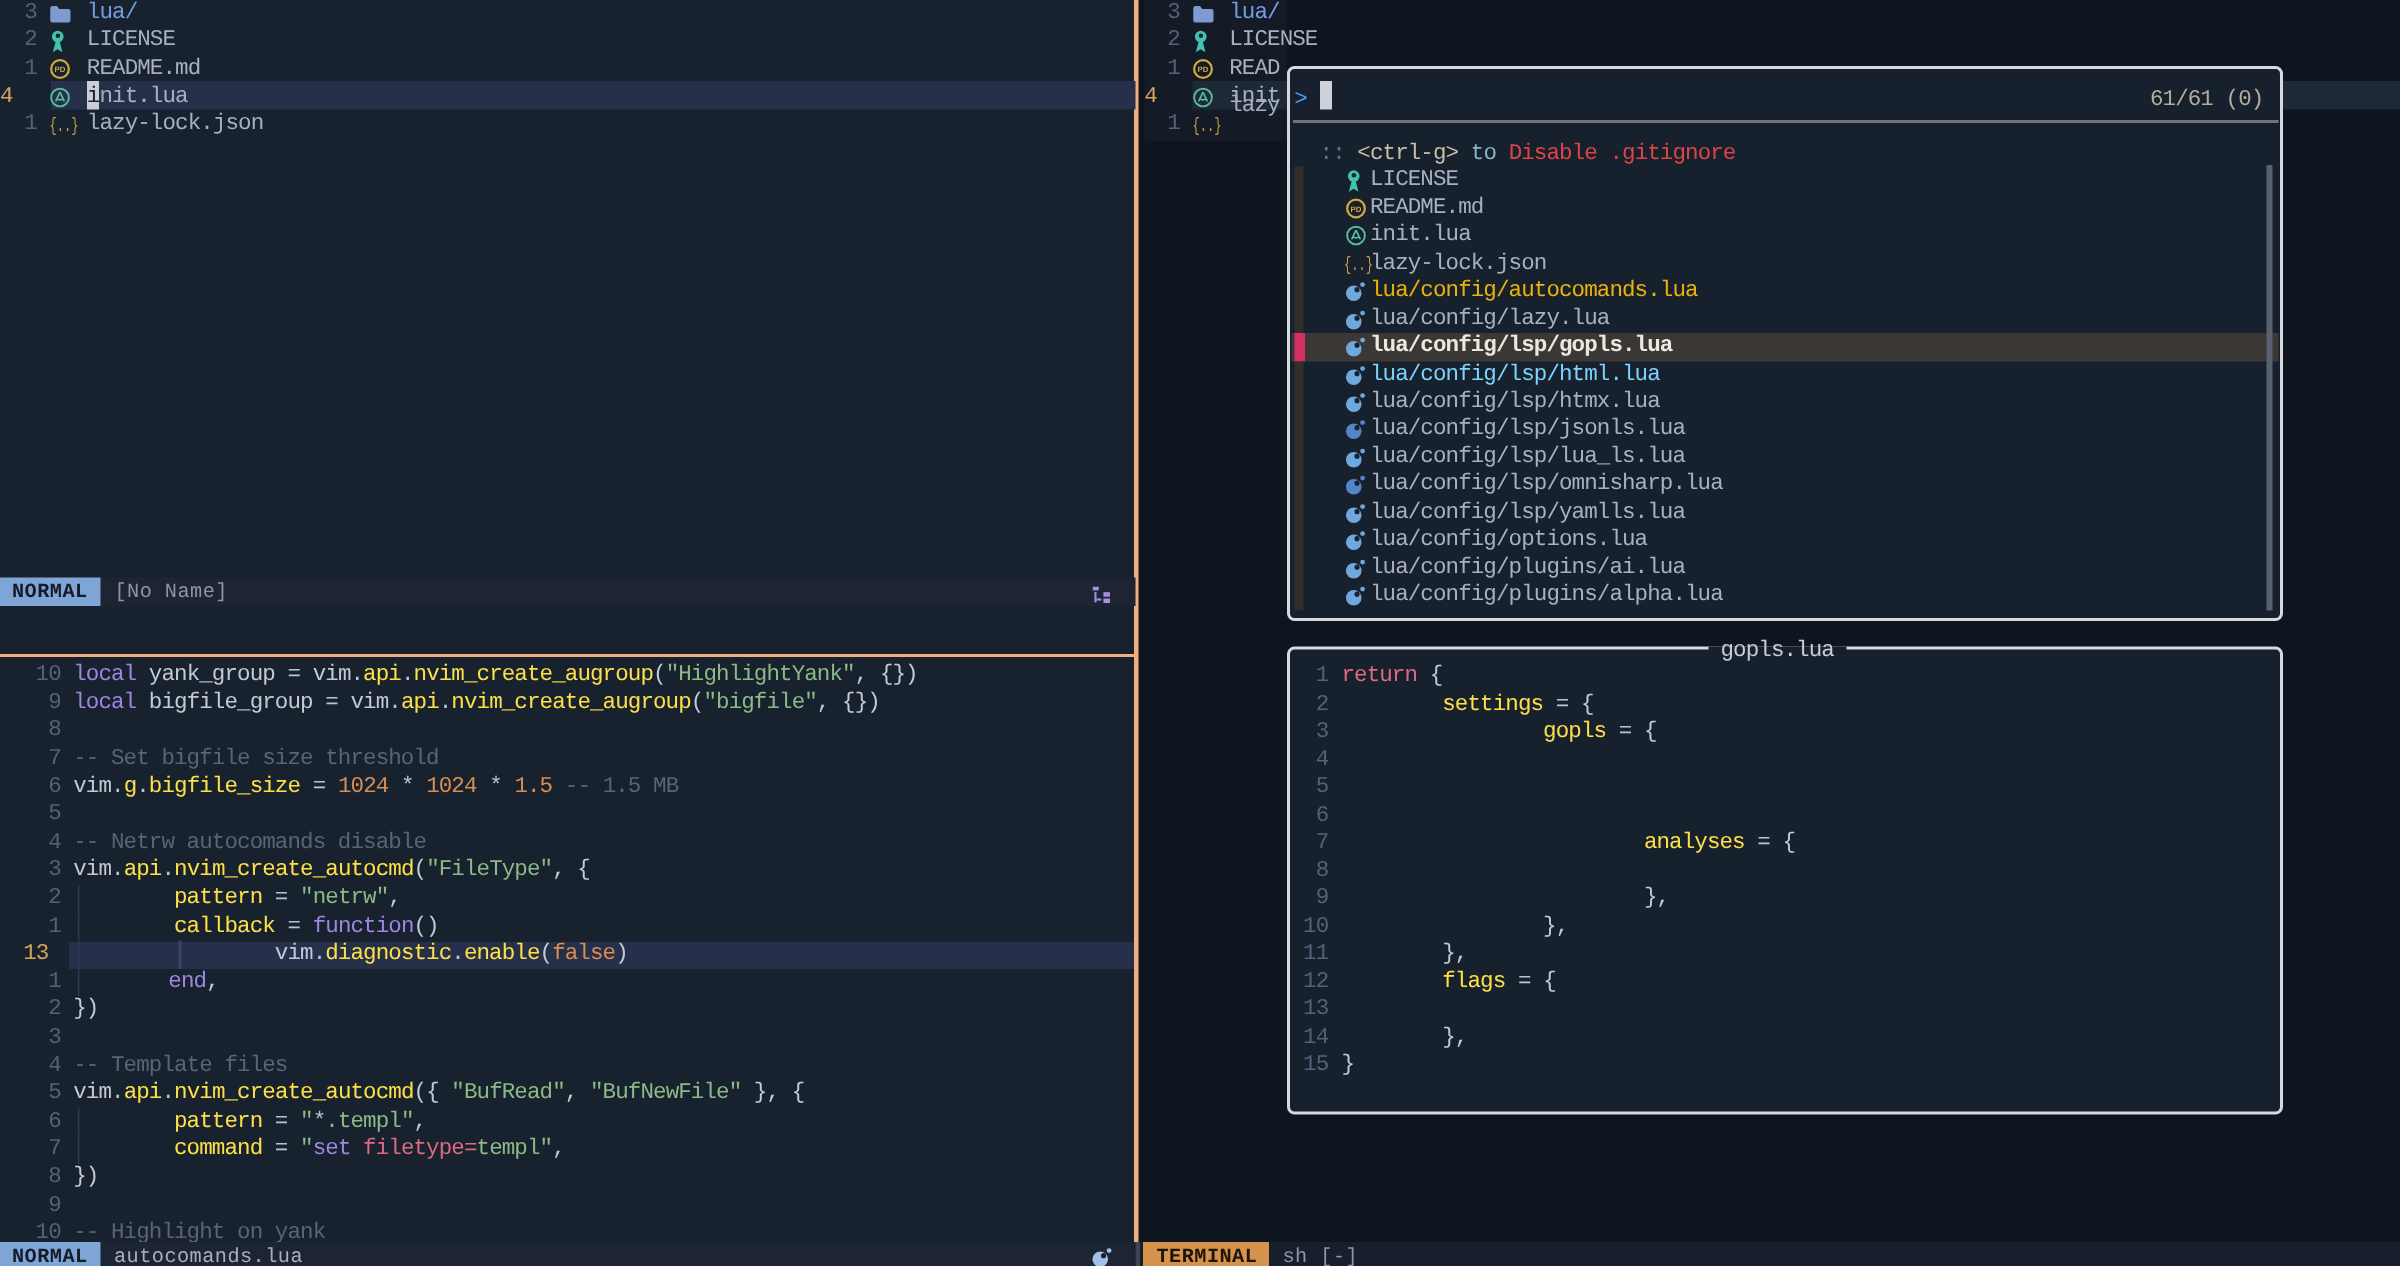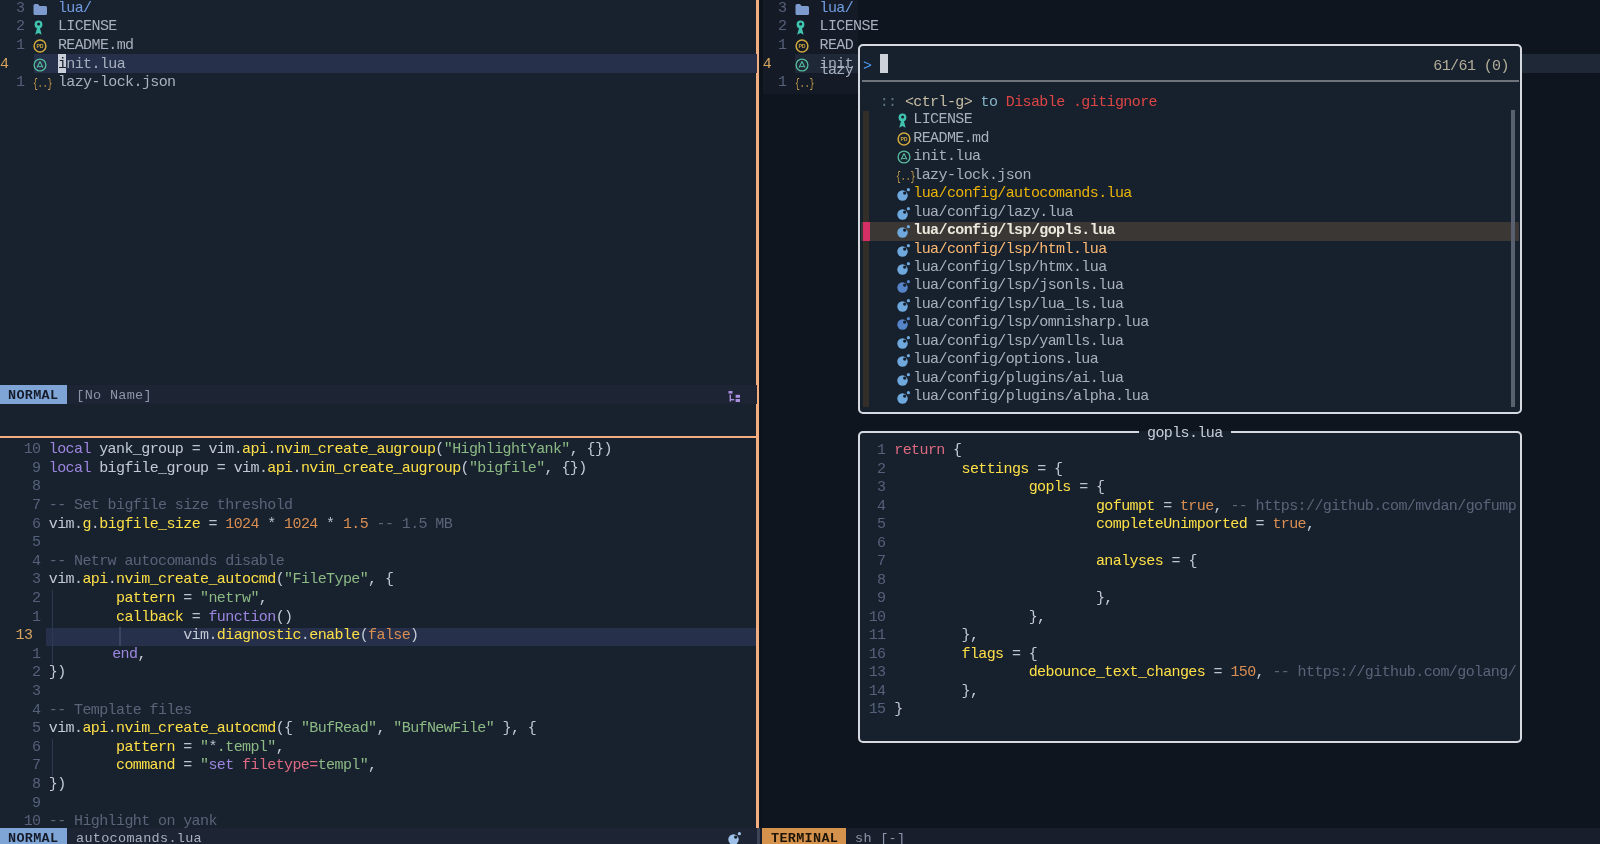--- a/index.html
+++ b/index.html
@@ -200,21 +200,21 @@
     <circle cx="8.7" cy="6.1" r="1.7" fill="#17202d"></circle>
     <circle cx="12.4" cy="2.7" r="1.6" fill="#6fa8dd"></circle>
   </svg>
 <div class="ln" style="left:913.3px;top:222.1px;color:#ece8dd;font-weight:bold">lua/config/lsp/gopls.lua</div>
 <div class="ab" style="left:863.3px;top:240.5px;width:6px;height:18.46px;background:#332e27"></div>
 <svg style="left:895.5px;top:242.51999999999998px" width="16" height="15" viewBox="0 0 16 15">
     <circle cx="6.5" cy="8.5" r="5.2" fill="#6fa8dd"></circle>
     <circle cx="8.7" cy="6.1" r="1.7" fill="#17202d"></circle>
     <circle cx="12.4" cy="2.7" r="1.6" fill="#6fa8dd"></circle>
   </svg>
-<div class="ln" style="left:913.3px;top:240.5px;color:#fdba74">lua/config/lsp/html.lua</div>
+<div class="ln" style="left:913.3px;top:240.5px;color:#7dd3fc">lua/config/lsp/html.lua</div>
 <div class="ab" style="left:863.3px;top:259.0px;width:6px;height:18.46px;background:#332e27"></div>
 <svg style="left:895.5px;top:260.98px" width="16" height="15" viewBox="0 0 16 15">
     <circle cx="6.5" cy="8.5" r="5.2" fill="#6fa8dd"></circle>
     <circle cx="8.7" cy="6.1" r="1.7" fill="#17202d"></circle>
     <circle cx="12.4" cy="2.7" r="1.6" fill="#6fa8dd"></circle>
   </svg>
 <div class="ln" style="left:913.3px;top:259.0px;color:#a8b0bf">lua/config/lsp/htmx.lua</div>
 <div class="ab" style="left:863.3px;top:277.4px;width:6px;height:18.46px;background:#332e27"></div>
 <svg style="left:895.5px;top:279.44px" width="16" height="15" viewBox="0 0 16 15">
     <circle cx="6.5" cy="8.5" r="5.2" fill="#5585c8"></circle>
@@ -269,33 +269,30 @@
 <div class="ab" style="left:1139px;top:430.9px;width:92px;height:4px;background:#17202d"></div>
 <div class="ln" style="left:1147px;top:424.6px;color:#c7ced9">gopls.lua</div>
 <div class="ab" style="left:860px;top:433.2px;width:660px;height:307.8px;overflow:hidden">
 <div class="num" style="left:8.700000000000045px;top:8.9px;width:16.8px"> 1</div>
 <div class="ln" style="left:34.299999999999955px;top:8.9px"><span class="pink">return </span>{</div>
 <div class="num" style="left:8.700000000000045px;top:27.4px;width:16.8px"> 2</div>
 <div class="ln" style="left:34.299999999999955px;top:27.4px"><span class="fn">        settings</span><span class="op"> = </span>{</div>
 <div class="num" style="left:8.700000000000045px;top:45.9px;width:16.8px"> 3</div>
 <div class="ln" style="left:34.299999999999955px;top:45.9px"><span class="fn">                gopls</span><span class="op"> = </span>{</div>
 <div class="num" style="left:8.700000000000045px;top:64.4px;width:16.8px"> 4</div>
-<div class="ln" style="left:34.299999999999955px;top:64.4px"><span class="fn">                        gofumpt</span><span class="op"> = </span><span class="or">true</span>, <span class="cm">-- https://github.com/mvdan/gofump</span></div>
 <div class="num" style="left:8.700000000000045px;top:82.9px;width:16.8px"> 5</div>
-<div class="ln" style="left:34.299999999999955px;top:82.9px"><span class="fn">                        completeUnimported</span><span class="op"> = </span><span class="or">true</span>,</div>
 <div class="num" style="left:8.700000000000045px;top:101.4px;width:16.8px"> 6</div>
 <div class="num" style="left:8.700000000000045px;top:119.9px;width:16.8px"> 7</div>
 <div class="ln" style="left:34.299999999999955px;top:119.9px"><span class="fn">                        analyses</span><span class="op"> = </span>{</div>
 <div class="num" style="left:8.700000000000045px;top:138.4px;width:16.8px"> 8</div>
 <div class="num" style="left:8.700000000000045px;top:156.9px;width:16.8px"> 9</div>
 <div class="ln" style="left:34.299999999999955px;top:156.9px">                        },</div>
 <div class="num" style="left:8.700000000000045px;top:175.4px;width:16.8px">10</div>
 <div class="ln" style="left:34.299999999999955px;top:175.4px">                },</div>
 <div class="num" style="left:8.700000000000045px;top:193.9px;width:16.8px">11</div>
 <div class="ln" style="left:34.299999999999955px;top:193.9px">        },</div>
-<div class="num" style="left:8.700000000000045px;top:212.4px;width:16.8px">16</div>
+<div class="num" style="left:8.700000000000045px;top:212.4px;width:16.8px">12</div>
 <div class="ln" style="left:34.299999999999955px;top:212.4px"><span class="fn">        flags</span><span class="op"> = </span>{</div>
 <div class="num" style="left:8.700000000000045px;top:230.9px;width:16.8px">13</div>
-<div class="ln" style="left:34.299999999999955px;top:230.9px"><span class="fn">                debounce_text_changes</span><span class="op"> = </span><span class="or">150</span>, <span class="cm">-- https://github.com/golang/</span></div>
 <div class="num" style="left:8.700000000000045px;top:249.4px;width:16.8px">14</div>
 <div class="ln" style="left:34.299999999999955px;top:249.4px">        },</div>
 <div class="num" style="left:8.700000000000045px;top:267.9px;width:16.8px">15</div>
 <div class="ln" style="left:34.299999999999955px;top:267.9px">}</div>
 </div>
 </body></html>

